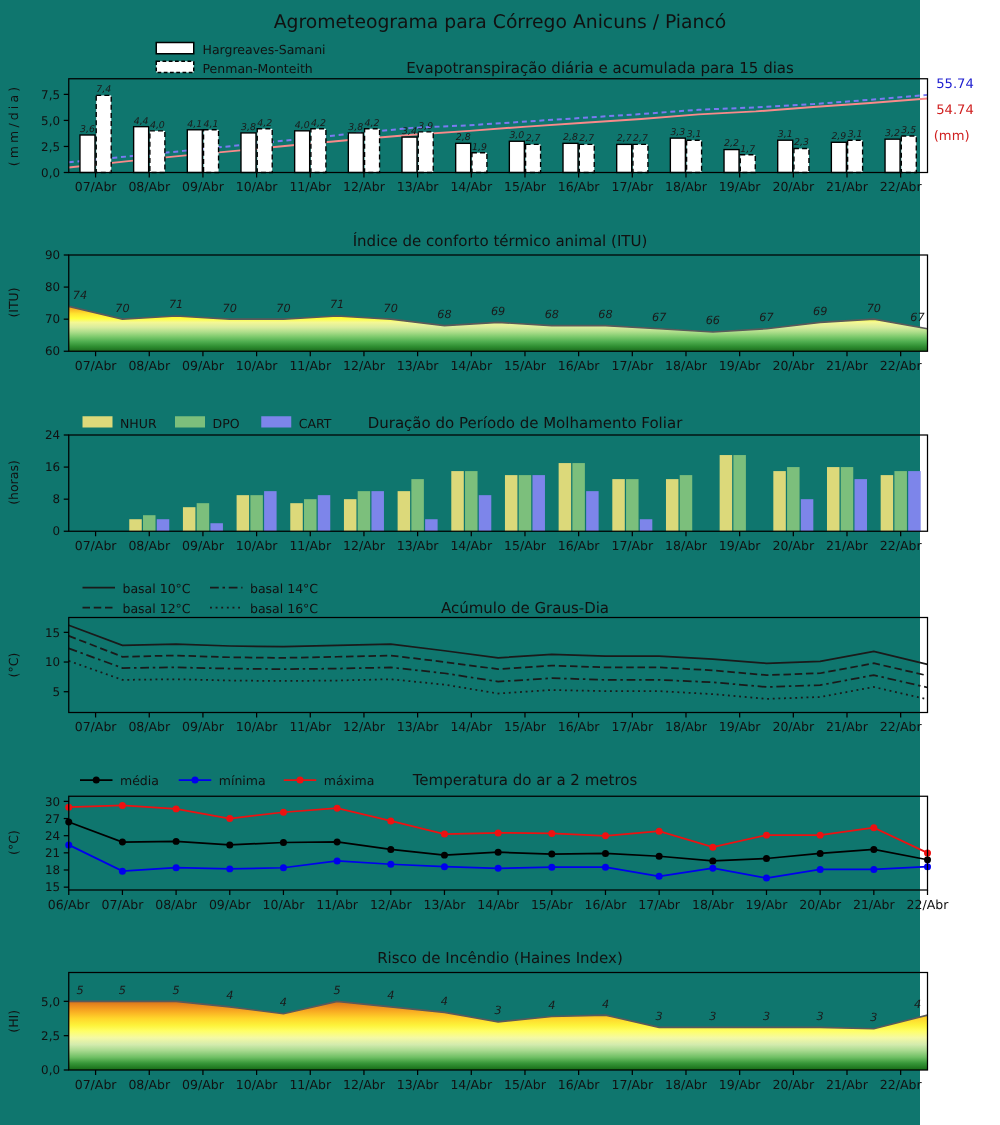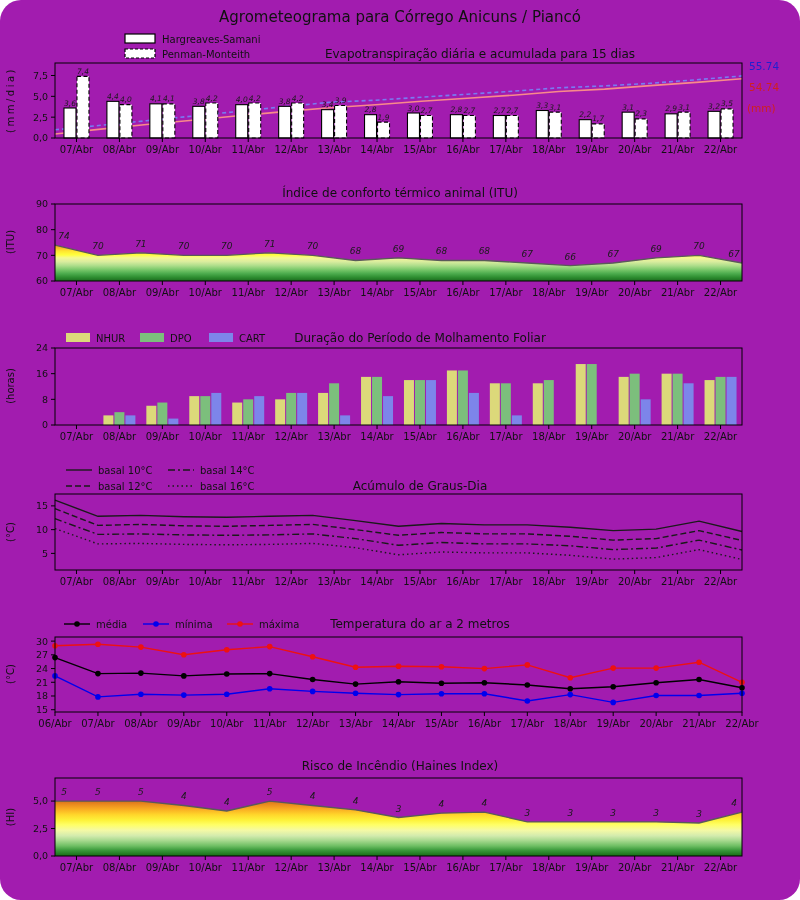--- a/index.html
+++ b/index.html
@@ -1,16 +1,16 @@
 <!DOCTYPE html>
 <html><head>
 <meta charset="utf-8">
 <style>
   html,body{margin:0;padding:0;background:#fff;}
-  #page{position:relative;width:800px;height:900px;background:#a21caf;font-family:"DejaVu Sans",sans-serif;border-radius:21px;}
+  #page{position:relative;width:736px;height:900px;background:#0f766e;font-family:"DejaVu Sans",sans-serif;}
   svg text{font-family:"DejaVu Sans",sans-serif;fill:#111;}
   .t-main{font-size:15px;text-anchor:middle;}
   .t-ptitle{font-size:12px;text-anchor:middle;}
   .t-leg{font-size:10px;}
   .t-tick{font-size:9.5px;text-anchor:end;}
   .t-date{font-size:10px;text-anchor:middle;}
   .t-yl{font-size:10px;text-anchor:middle;}
   .t-yl-sp{letter-spacing:2.5px;}
   .t-pl{font-size:9px;font-style:italic;text-anchor:middle;fill:#1a1a1a;}
   .t-bl{font-size:7.5px;font-style:italic;text-anchor:middle;fill:#1a1a1a;}

